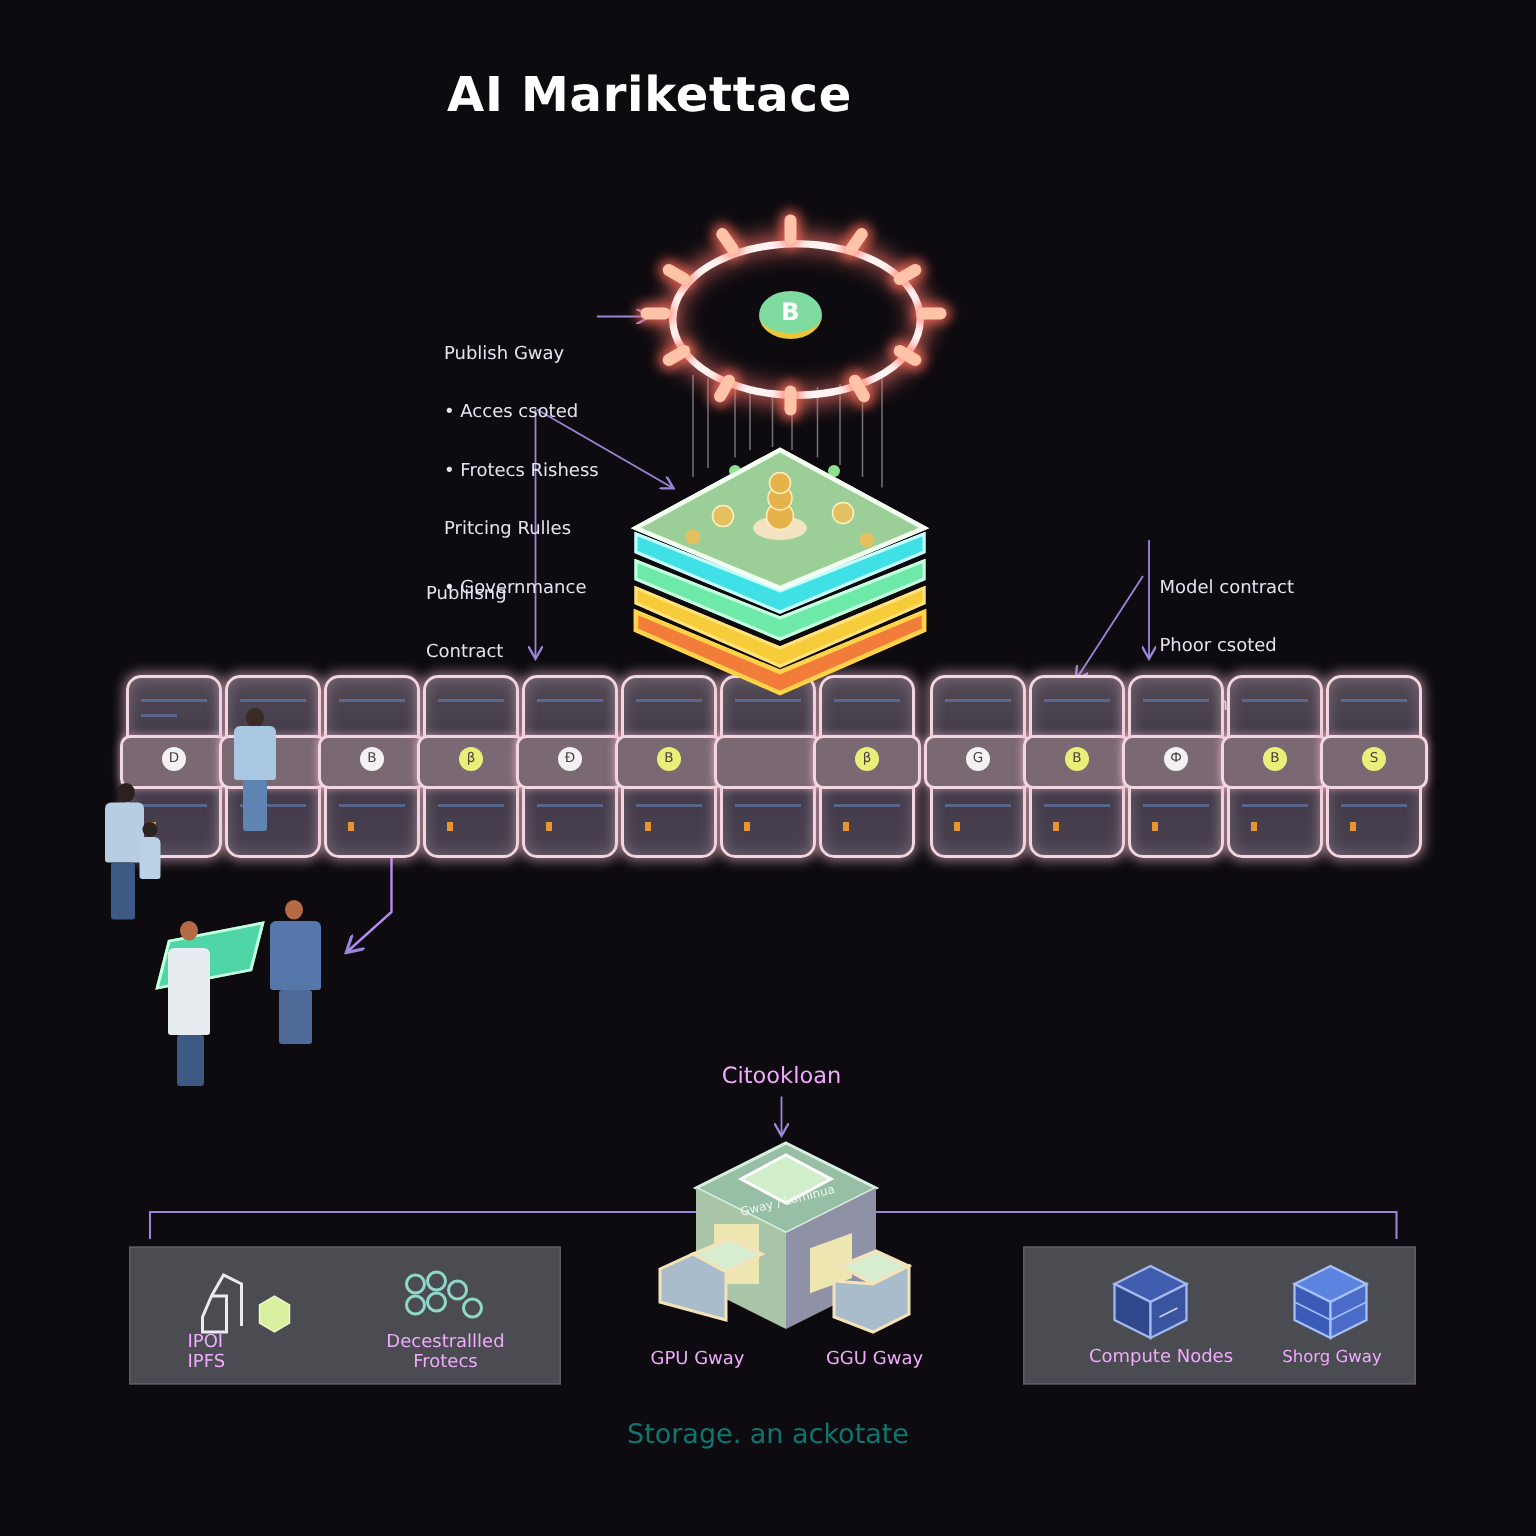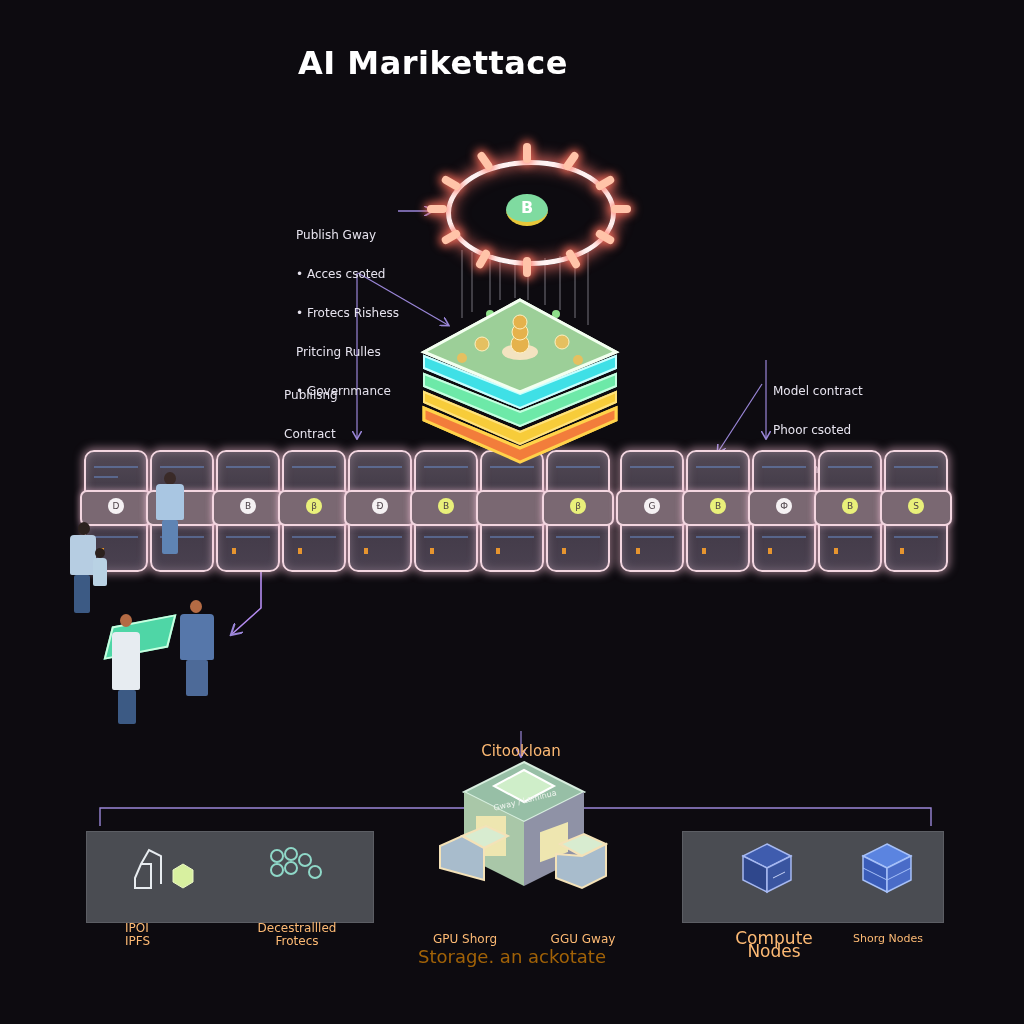--- a/index.html
+++ b/index.html
@@ -51,22 +51,22 @@
     .tile .orange { position:absolute; left: 14px; bottom: 16px; width: 4px; height: 6px; background: #e7952f; }
     
     .person { position: absolute; }
     .person .head { position: absolute; width: 12px; height: 13px; border-radius: 50%; }
     .person .body { position: absolute; border-radius: 4px 4px 2px 2px; }
     .person .legs { position: absolute; border-radius: 2px; }
     
     .panel {
       background: #4a4c52; border: 1px solid #5c5e64;
     }
-    .plabel { font-family: "DejaVu Sans", sans-serif; font-size: 12px; color: #fdba74; text-align: center; line-height: 13px; margin-top: 34px; }
-    .bottom-caption { left: 0; width: 1024px; top: 946px; text-align: center; font-family: "DejaVu Sans", sans-serif; font-size: 18px; color: #a16207; }
+    .plabel { font-family: "DejaVu Sans", sans-serif; font-size: 12px; color: #f0abfc; text-align: center; line-height: 13px; }
+    .bottom-caption { left: 0; width: 1024px; top: 946px; text-align: center; font-family: "DejaVu Sans", sans-serif; font-size: 18px; color: #0f766e; }
   </style>
 </head>
 <body>
 
 <div class="abs title">AI Marikettace</div>
 
 <svg class="abs" style="left:0;top:0;" width="1024" height="1024">
   <defs>
     <marker id="arr" markerWidth="8" markerHeight="8" refX="6" refY="4" orient="auto">
       <path d="M0,0 L7,4 L0,8" fill="none" stroke="#9a86d8" stroke-width="1.3"></path>
@@ -324,43 +324,43 @@
   </div>
 </div>
 
 <div class="abs panel" style="left:682px;top:831px;width:260px;height:90px;">
   <svg class="abs" style="left:56px;top:8px;" width="56" height="56">
     <polygon points="28,4 52,16 28,28 4,16" fill="#3f5cae" stroke="#a6b8f0" stroke-width="1.5"></polygon>
     <polygon points="4,16 28,28 28,52 4,40" fill="#2f478c" stroke="#a6b8f0" stroke-width="1.5"></polygon>
     <polygon points="52,16 28,28 28,52 52,40" fill="#3a55a0" stroke="#a6b8f0" stroke-width="1.5"></polygon>
     <line x1="34" y1="38" x2="46" y2="32" stroke="#c9d4f7"></line>
   </svg>
-  <div class="abs plabel" style="left:36px;top:66px;width:110px;font-size:17px;">Compute Nodes</div>
+  <div class="abs plabel" style="left:36px;top:66px;width:110px;font-size:12px;">Compute Nodes</div>
   <svg class="abs" style="left:176px;top:8px;" width="56" height="56">
     <polygon points="28,4 52,16 28,28 4,16" fill="#5b84e0" stroke="#a6c0f8" stroke-width="1.5"></polygon>
     <polygon points="4,16 28,28 28,52 4,40" fill="#3a5cb8" stroke="#a6c0f8" stroke-width="1.5"></polygon>
     <polygon points="52,16 28,28 28,52 52,40" fill="#4a6cc8" stroke="#a6c0f8" stroke-width="1.5"></polygon>
     <line x1="4" y1="28" x2="28" y2="40" stroke="#a6c0f8"></line>
     <line x1="52" y1="28" x2="28" y2="40" stroke="#a6c0f8"></line>
   </svg>
-  <div class="abs plabel" style="left:150px;top:66px;width:110px;font-size:11px;">Shorg Nodes</div>
+  <div class="abs plabel" style="left:150px;top:66px;width:110px;font-size:11px;">Shorg Gway</div>
 </div>
 
 <svg class="abs" style="left:436px;top:756px;" width="176" height="136">
   <polygon points="88,6 148,36 88,66 28,36" fill="#97bfa6" stroke="#d9efe0" stroke-width="2"></polygon>
   <polygon points="88,14 118,30 88,46 58,30" fill="#cfeec9" stroke="#ffffff" stroke-width="2"></polygon>
   <polygon points="28,36 88,66 88,130 28,100" fill="#a9c7a8"></polygon>
   <polygon points="148,36 88,66 88,130 148,100" fill="#8f92a6"></polygon>
   <rect x="40" y="60" width="30" height="40" fill="#eee6b0"></rect>
   <rect x="104" y="74" width="28" height="30" fill="#eee6b0" transform="skewY(-20) translate(0,40)"></rect>
 
   <polygon points="26,80 50,70 72,80 48,92" fill="#d8ecd0" stroke="#f4e2b8" stroke-width="2"></polygon>
   <polygon points="4,90 26,80 48,92 48,124 4,112" fill="#a8bccc" stroke="#f4e2b8" stroke-width="2"></polygon>
 
   <polygon points="124,88 148,78 170,88 146,100" fill="#d8ecd0" stroke="#f4e2b8" stroke-width="2"></polygon>
   <polygon points="120,98 146,100 170,88 170,120 146,132 120,122" fill="#a8bccc" stroke="#f4e2b8" stroke-width="2"></polygon>
 </svg>
 <div class="abs" style="left:480px;top:796px;width:90px;text-align:center;font-size:8px;color:#eef4ee;transform:rotate(-14deg);font-family:'DejaVu Sans',sans-serif;">Gway / Laminua</div>
 
-<div class="abs plabel" style="left:420px;top:899px;width:90px;">GPU Shorg</div>
+<div class="abs plabel" style="left:420px;top:899px;width:90px;">GPU Gway</div>
 <div class="abs plabel" style="left:538px;top:899px;width:90px;">GGU Gway</div>
 
 <div class="abs bottom-caption">Storage. an ackotate</div>
 
 </body></html>

